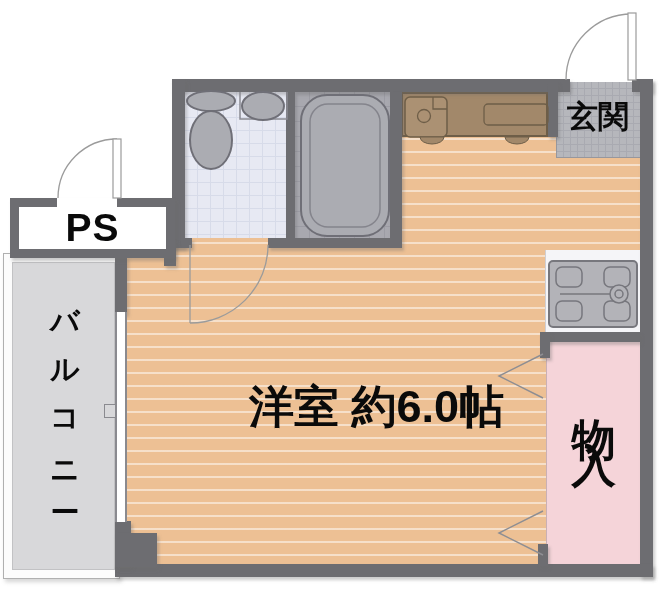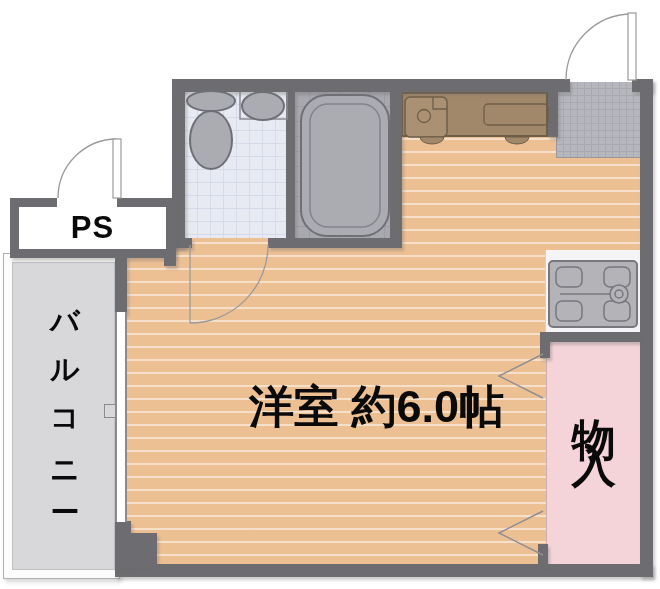--- a/index.html
+++ b/index.html
@@ -73,21 +73,21 @@
   <div class="wall" style="left:390px;top:92px;width:12px;height:146px;"></div>
   <div class="wall" style="left:172px;top:238px;width:20px;height:10px;"></div>
   <div class="wall" style="left:268px;top:238px;width:134px;height:10px;"></div>
   <div class="wall" style="left:548px;top:82px;width:10px;height:55px;"></div>
   <div class="wall" style="left:540px;top:332px;width:100px;height:10px;"></div>
   <div class="wall" style="left:540px;top:332px;width:10px;height:26px;"></div>
   <div class="wall" style="left:538px;top:544px;width:10px;height:22px;"></div>
   <div class="wall" style="left:164px;top:240px;width:12px;height:26px;"></div>
 
   <div class="abs ps-box" style="left:10px;top:198px;width:165px;height:60px;">
-    <span class="label" style="position:static;font-size:31px;letter-spacing:1px;">PS</span>
+    <span class="label" style="position:static;font-size:39px;letter-spacing:1px;">PS</span>
   </div>
   <div class="abs" style="left:57px;top:198px;width:60px;height:9px;background:#fff;"></div>
 
   <div class="abs window" style="left:115px;top:312px;width:12px;height:210px;"></div>
   <div class="abs window-handle" style="left:104px;top:404px;width:12px;height:14px;"></div>
 
   <svg width="660" height="589" viewBox="0 0 660 589">
 
     <path class="arc" d="M117,139 A59,59 0 0 0 58,198"></path>
     <rect class="leaf" x="113" y="139" width="8" height="59"></rect>
@@ -119,16 +119,17 @@
     <rect class="pline" x="556" y="267" width="26" height="20" rx="6"></rect>
     <rect class="pline" x="604" y="267" width="26" height="20" rx="6"></rect>
     <rect class="pline" x="556" y="301" width="26" height="20" rx="6"></rect>
     <rect class="pline" x="604" y="301" width="26" height="20" rx="6"></rect>
     <line class="pline" x1="560" y1="294" x2="611" y2="294"></line>
     <circle class="pfill" cx="619" cy="294" r="9"></circle>
     <circle class="pline" cx="619" cy="294" r="4"></circle>
   </svg>
 
   <div class="label" style="left:140px;top:383px;width:364px;font-size:45px;text-align:right;">洋室 約6.0帖</div>
+  <div class="label" style="left:556px;top:101px;width:84px;font-size:31px;text-align:center;">玄関</div>
   <div class="label vtext" style="left:571px;top:384px;font-size:44px;letter-spacing:22px;">物入</div>
   <div class="label vtext" style="left:50px;top:288px;font-size:29px;letter-spacing:19px;">バルコニー</div>
 
 </div>
 
 </body></html>

